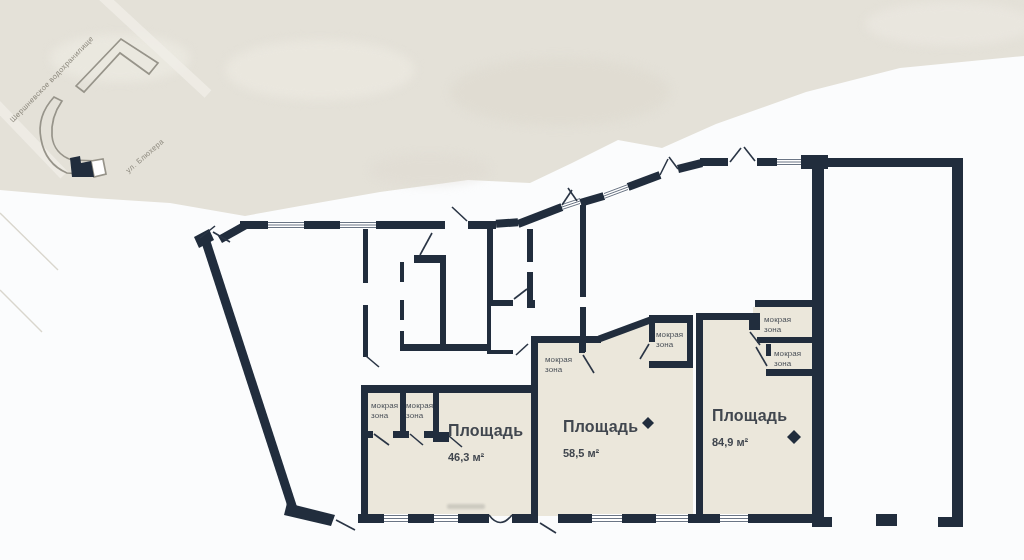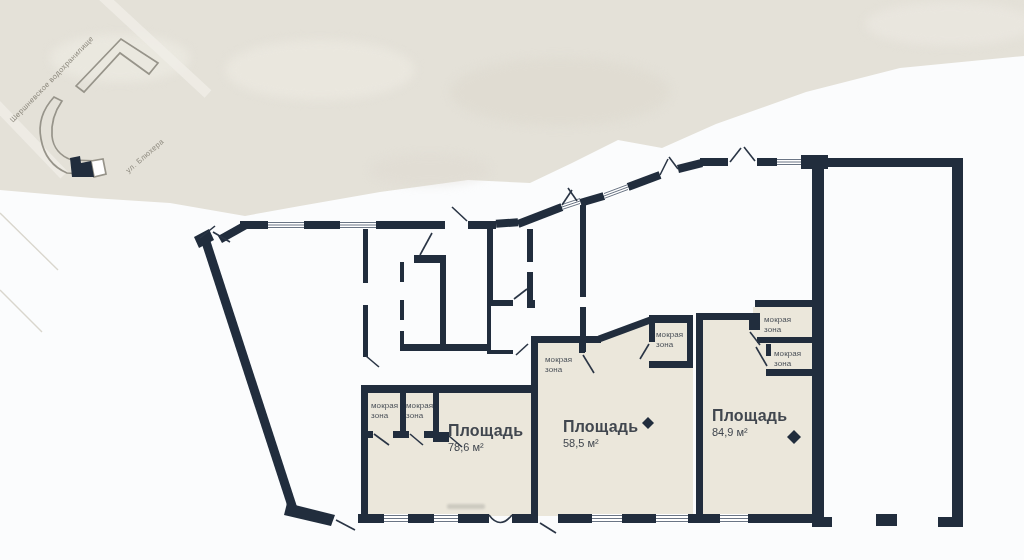--- a/index.html
+++ b/index.html
@@ -2,21 +2,21 @@
 <html><head>
 <meta charset="utf-8">
 <style>
   html,body{margin:0;padding:0;}
   body{font-family:"Liberation Sans", sans-serif;}
   .stage{position:relative;width:1024px;height:560px;overflow:hidden;background:#fbfcfd;}
   .stage svg{position:absolute;left:0;top:0;}
   .lbl{position:absolute;color:#41474f;pointer-events:none;}
   .wet{width:46px;font-size:8px;line-height:1.2;color:#4a5058;letter-spacing:.1px;}
   .area .nm{display:block;font-size:16px;font-weight:700;letter-spacing:.2px;}
-  .area .vl{display:block;font-size:11px;font-weight:400;margin-top:1px;}
+  .area .vl{display:block;font-size:11px;font-weight:700;margin-top:11px;}
   .maplbl{font-size:7.5px;color:#8d897e;letter-spacing:.4px;transform-origin:0 0;white-space:nowrap;}
   .blur{filter:blur(5px);}
   .smudge{position:absolute;left:447px;top:504px;width:38px;height:5px;background:rgba(148,150,144,.35);border-radius:2px;filter:blur(1px);}
 </style>
 </head>
 <body>
 
 <div class="stage">
 <svg width="1024" height="560" viewBox="0 0 1024 560">
 
@@ -206,21 +206,21 @@
 
   <div class="lbl wet" style="left:371px;top:401px;">мокрая зона</div>
   <div class="lbl wet" style="left:406px;top:401px;">мокрая зона</div>
   <div class="lbl wet" style="left:545px;top:355px;">мокрая зона</div>
   <div class="lbl wet" style="left:656px;top:330px;">мокрая зона</div>
   <div class="lbl wet" style="left:764px;top:315px;">мокрая зона</div>
   <div class="lbl wet" style="left:774px;top:349px;">мокрая зона</div>
 
   <div class="lbl area" style="left:448px;top:422px;">
     <span class="nm">Площадь</span>
-    <span class="vl">78,6 м²</span>
+    <span class="vl">46,3 м²</span>
   </div>
   <div class="lbl area" style="left:563px;top:418px;">
     <span class="nm">Площадь</span>
     <span class="vl">58,5 м²</span>
   </div>
   <div class="lbl area" style="left:712px;top:407px;">
     <span class="nm">Площадь</span>
     <span class="vl">84,9 м²</span>
   </div>
 

